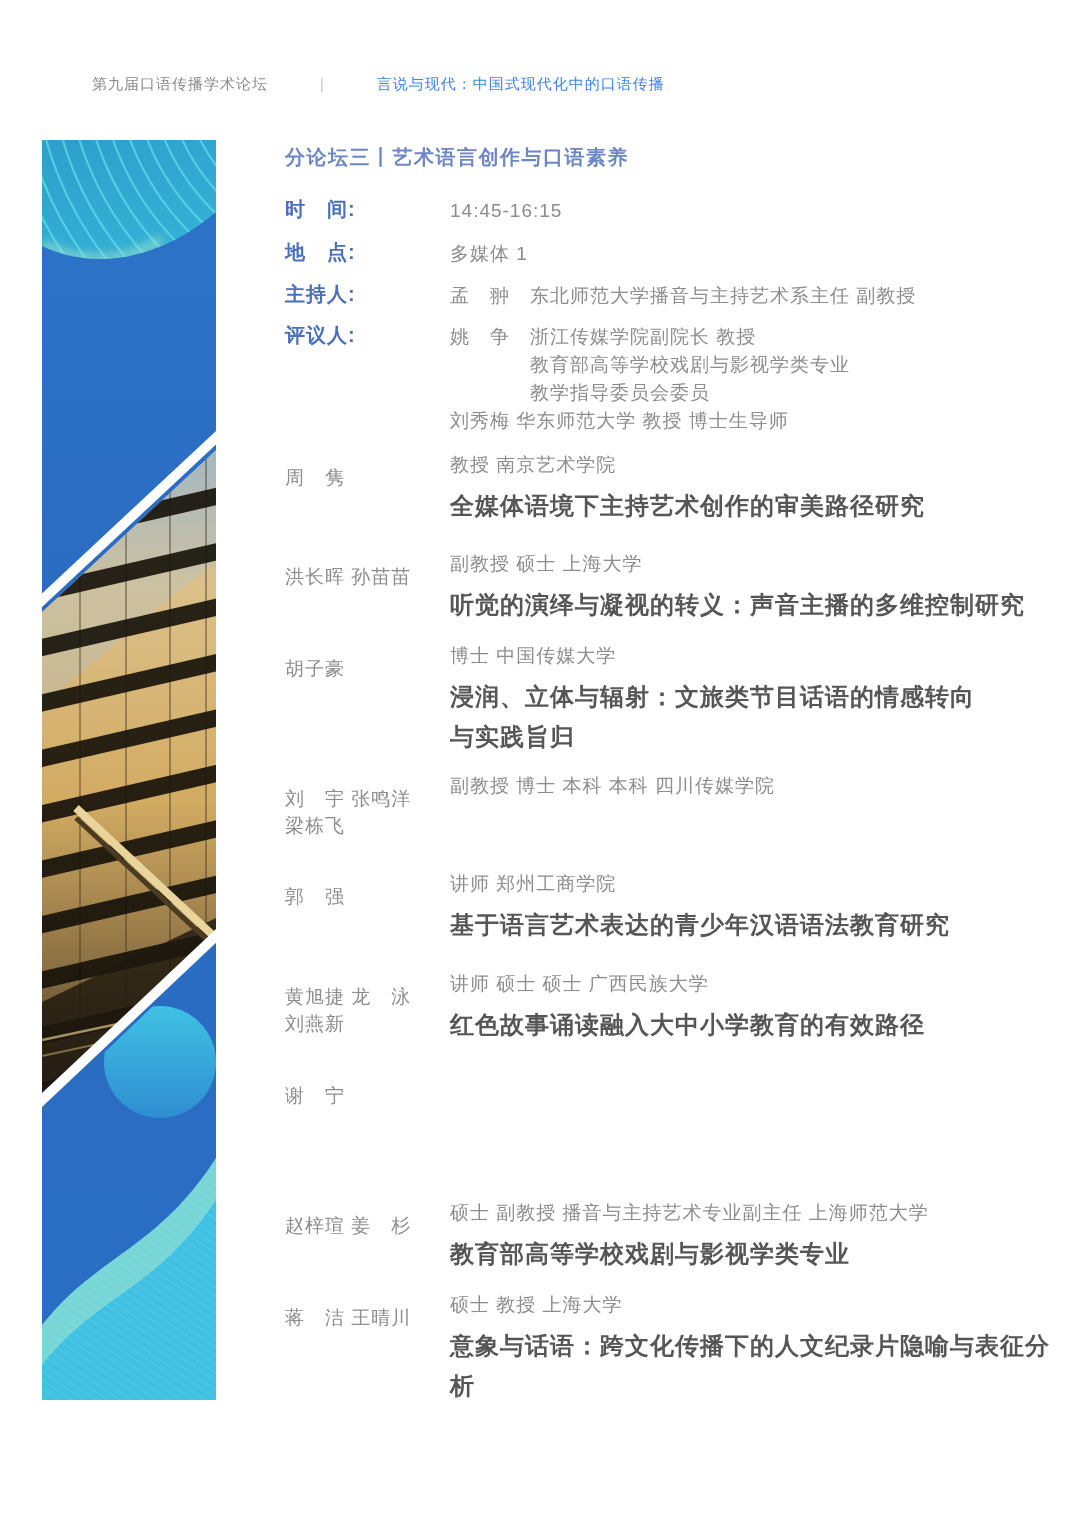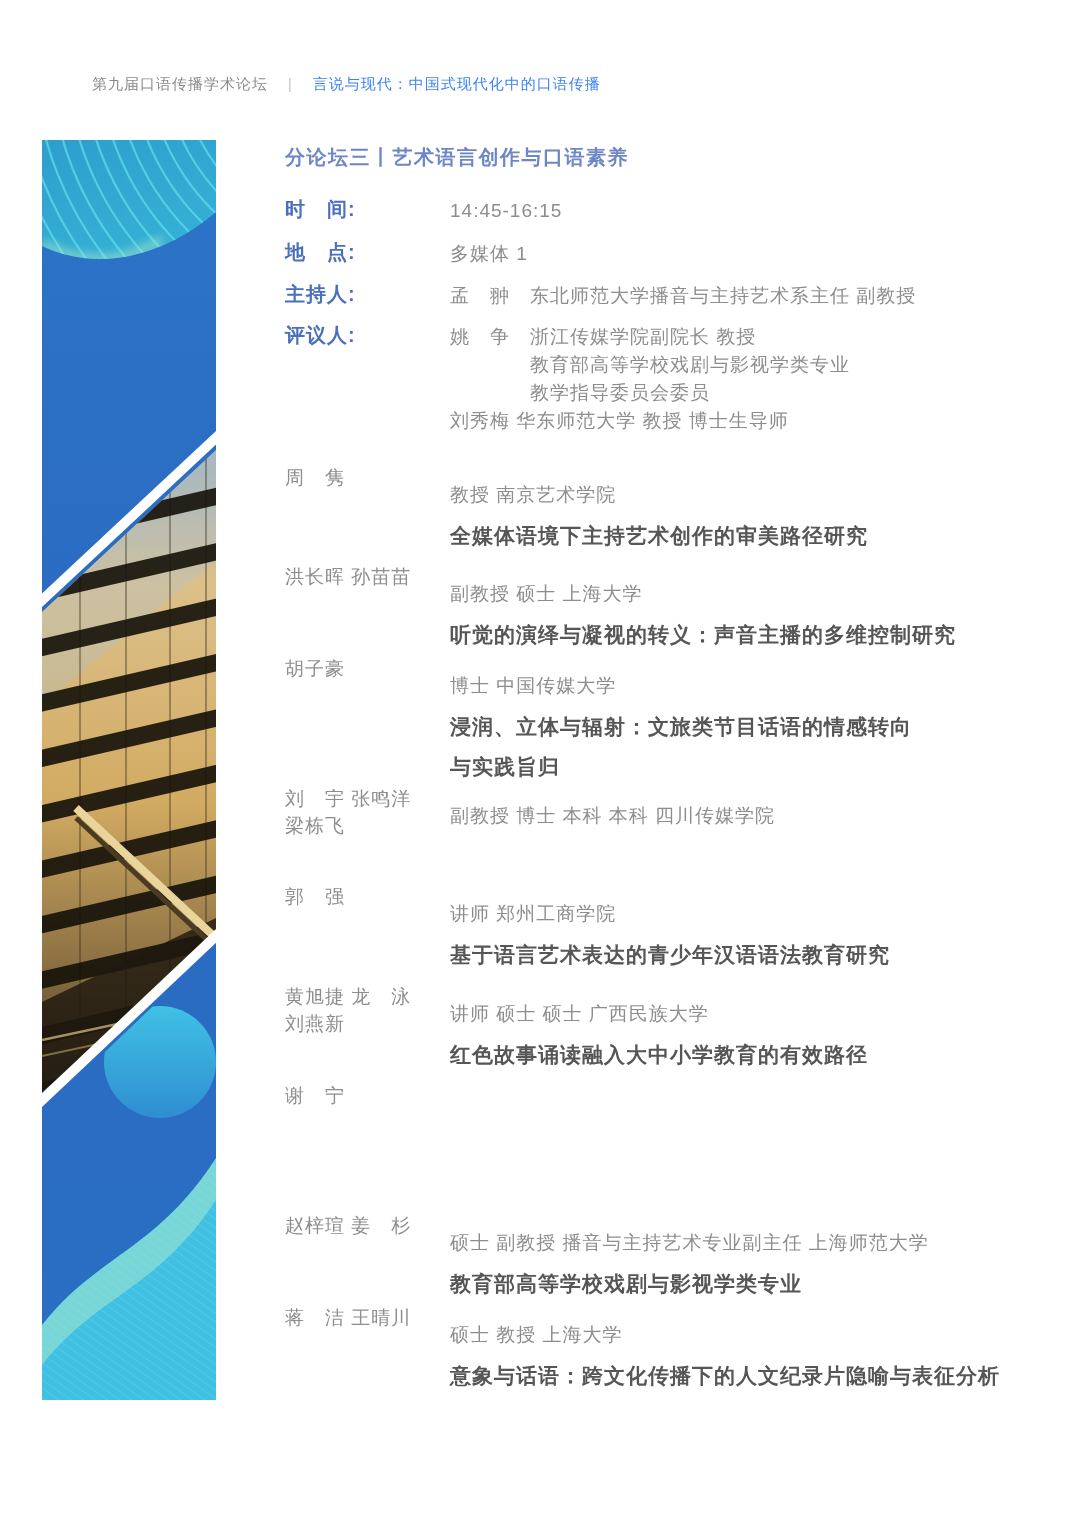--- a/index.html
+++ b/index.html
@@ -14,21 +14,21 @@
   body{
     width:1080px;height:1527px;position:relative;overflow:hidden;
     font-family:"Liberation Sans","DejaVu Sans",sans-serif;
   }
   .page{position:absolute;inset:0;background:#ffffff;}
 
   
   .page-header{
     position:absolute;left:92px;top:74px;height:20px;
     display:flex;align-items:center;font-size:15px;letter-spacing:1px;
-    color:var(--header-color);white-space:nowrap;
+    color:var(--header-color);white-space:nowrap;gap:32px;
   }
   .page-header .divider{color:#c3c3c3;margin:0 20px;font-size:14px;}
   .page-header .theme-part{font-weight:normal;color:#3b82f6;}
 
   
   .sidebar{position:absolute;left:42px;top:140px;width:174px;height:1260px;}
   .sidebar svg{display:block;}
 
   
   .session-title{
@@ -49,27 +49,27 @@
     white-space:pre-wrap;line-height:28px;
   }
 
   
   .pres-row{position:absolute;left:285px;width:770px;}
   .pres-names{
     position:absolute;left:0;top:12px;width:160px;
     font-size:19px;color:var(--body-text-color);
     line-height:27px;letter-spacing:1px;white-space:pre-wrap;
   }
-  .pres-detail{margin-left:165px;margin-top:30px;}
+  .pres-detail{margin-left:165px;}
   .pres-credentials{
     font-size:19px;color:var(--body-text-color);
     letter-spacing:1px;line-height:26px;white-space:pre;
   }
   .pres-topic{
-    margin-top:8px;font-size:21px;font-weight:bold;
+    margin-top:8px;font-size:24px;font-weight:bold;
     color:var(--topic-color);letter-spacing:1px;line-height:40px;
     white-space:pre-wrap;
   }
 </style>
 </head>
 <body>
 
 <div class="page">
 
   <div class="page-header">

